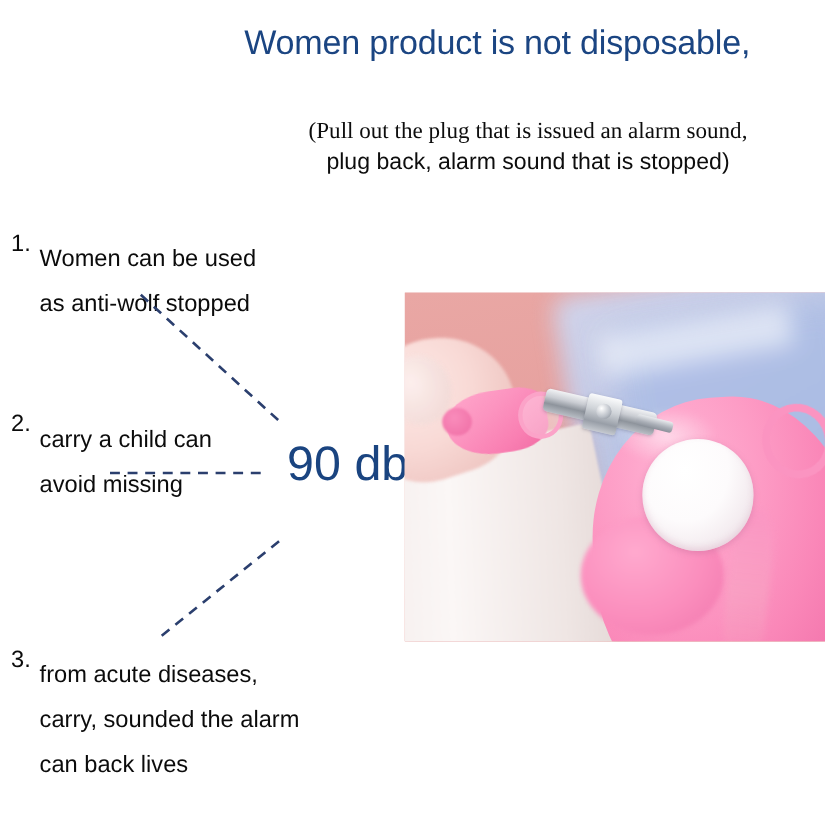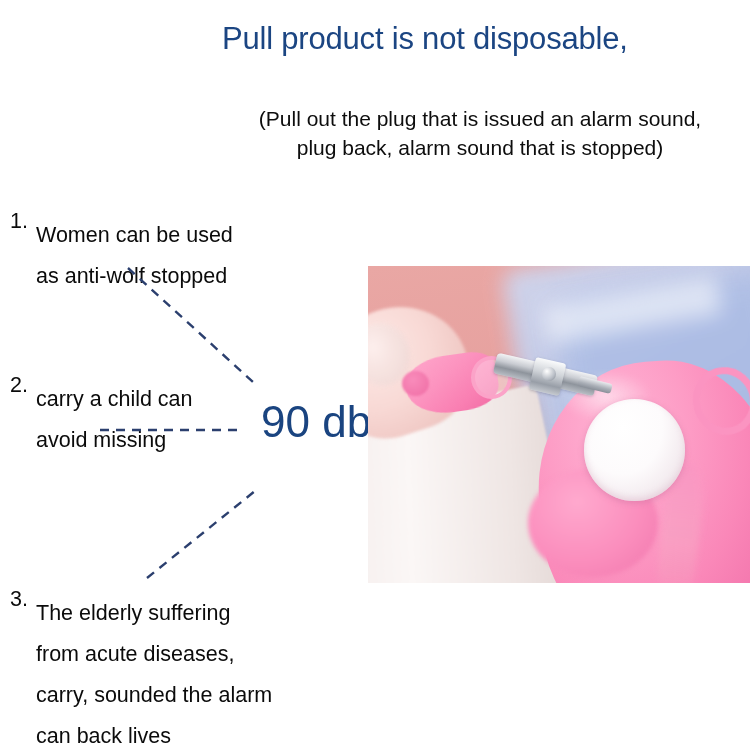--- a/index.html
+++ b/index.html
@@ -40,21 +40,21 @@
   .subhead {
     position: absolute;
     left: 215px;
     top: 104px;
     width: 530px;
     color: #0d0d0d;
     font-size: 21px;
     line-height: 29px;
     text-align: center;
   }
-  .subhead .s1 { display: block; }
+  .subhead .s1 { display: block; font-family: Liberation Serif, serif; }
   .subhead .s2 { display: block; }
 
   
   .feature {
     position: absolute;
     color: #0b0b0b;
     font-size: 21.5px;
     line-height: 27px;
     white-space: nowrap;
   }
@@ -332,21 +332,21 @@
     transform: rotate(6deg);
     filter: blur(3px);
   }
 </style>
 </head>
 <body>
 
 <div class="page">
 
   <div class="headline" style="color: rgb(27, 69, 130);">
-    <span class="l1">Pull product is not disposable,</span>
+    <span class="l1">Women product is not disposable,</span>
   </div>
 
   <div class="subhead" style="color: rgb(13, 13, 13);">
     <span class="s1">(Pull out the plug that is issued an alarm sound,</span>
     <span class="s2">plug back, alarm sound that is stopped)</span>
   </div>
 
   <div class="feature" id="feature-1">
     <span class="num">1.</span><span class="body">
       <span>Women can be used</span>
@@ -356,21 +356,20 @@
 
   <div class="feature" id="feature-2">
     <span class="num">2.</span><span class="body">
       <span>carry a child can</span>
       <span>avoid missing</span>
     </span>
   </div>
 
   <div class="feature" id="feature-3">
     <span class="num">3.</span><span class="body">
-      <span>The elderly suffering</span>
       <span>from acute diseases,</span>
       <span>carry, sounded the alarm</span>
       <span>can back lives</span>
     </span>
   </div>
 
   <svg class="connectors" viewBox="0 0 750 750">
     <line id="conn-0" stroke-width="2.4" stroke-dasharray="9 7" stroke-linecap="butt" x1="128" y1="268" x2="253" y2="382" stroke="#2b3f6e"></line>
     <line id="conn-1" stroke-width="2.4" stroke-dasharray="9 7" stroke-linecap="butt" x1="100" y1="430" x2="238" y2="430" stroke="#2b3f6e"></line>
     <line id="conn-2" stroke-width="2.4" stroke-dasharray="9 7" stroke-linecap="butt" x1="147" y1="578" x2="255" y2="491" stroke="#2b3f6e"></line>

